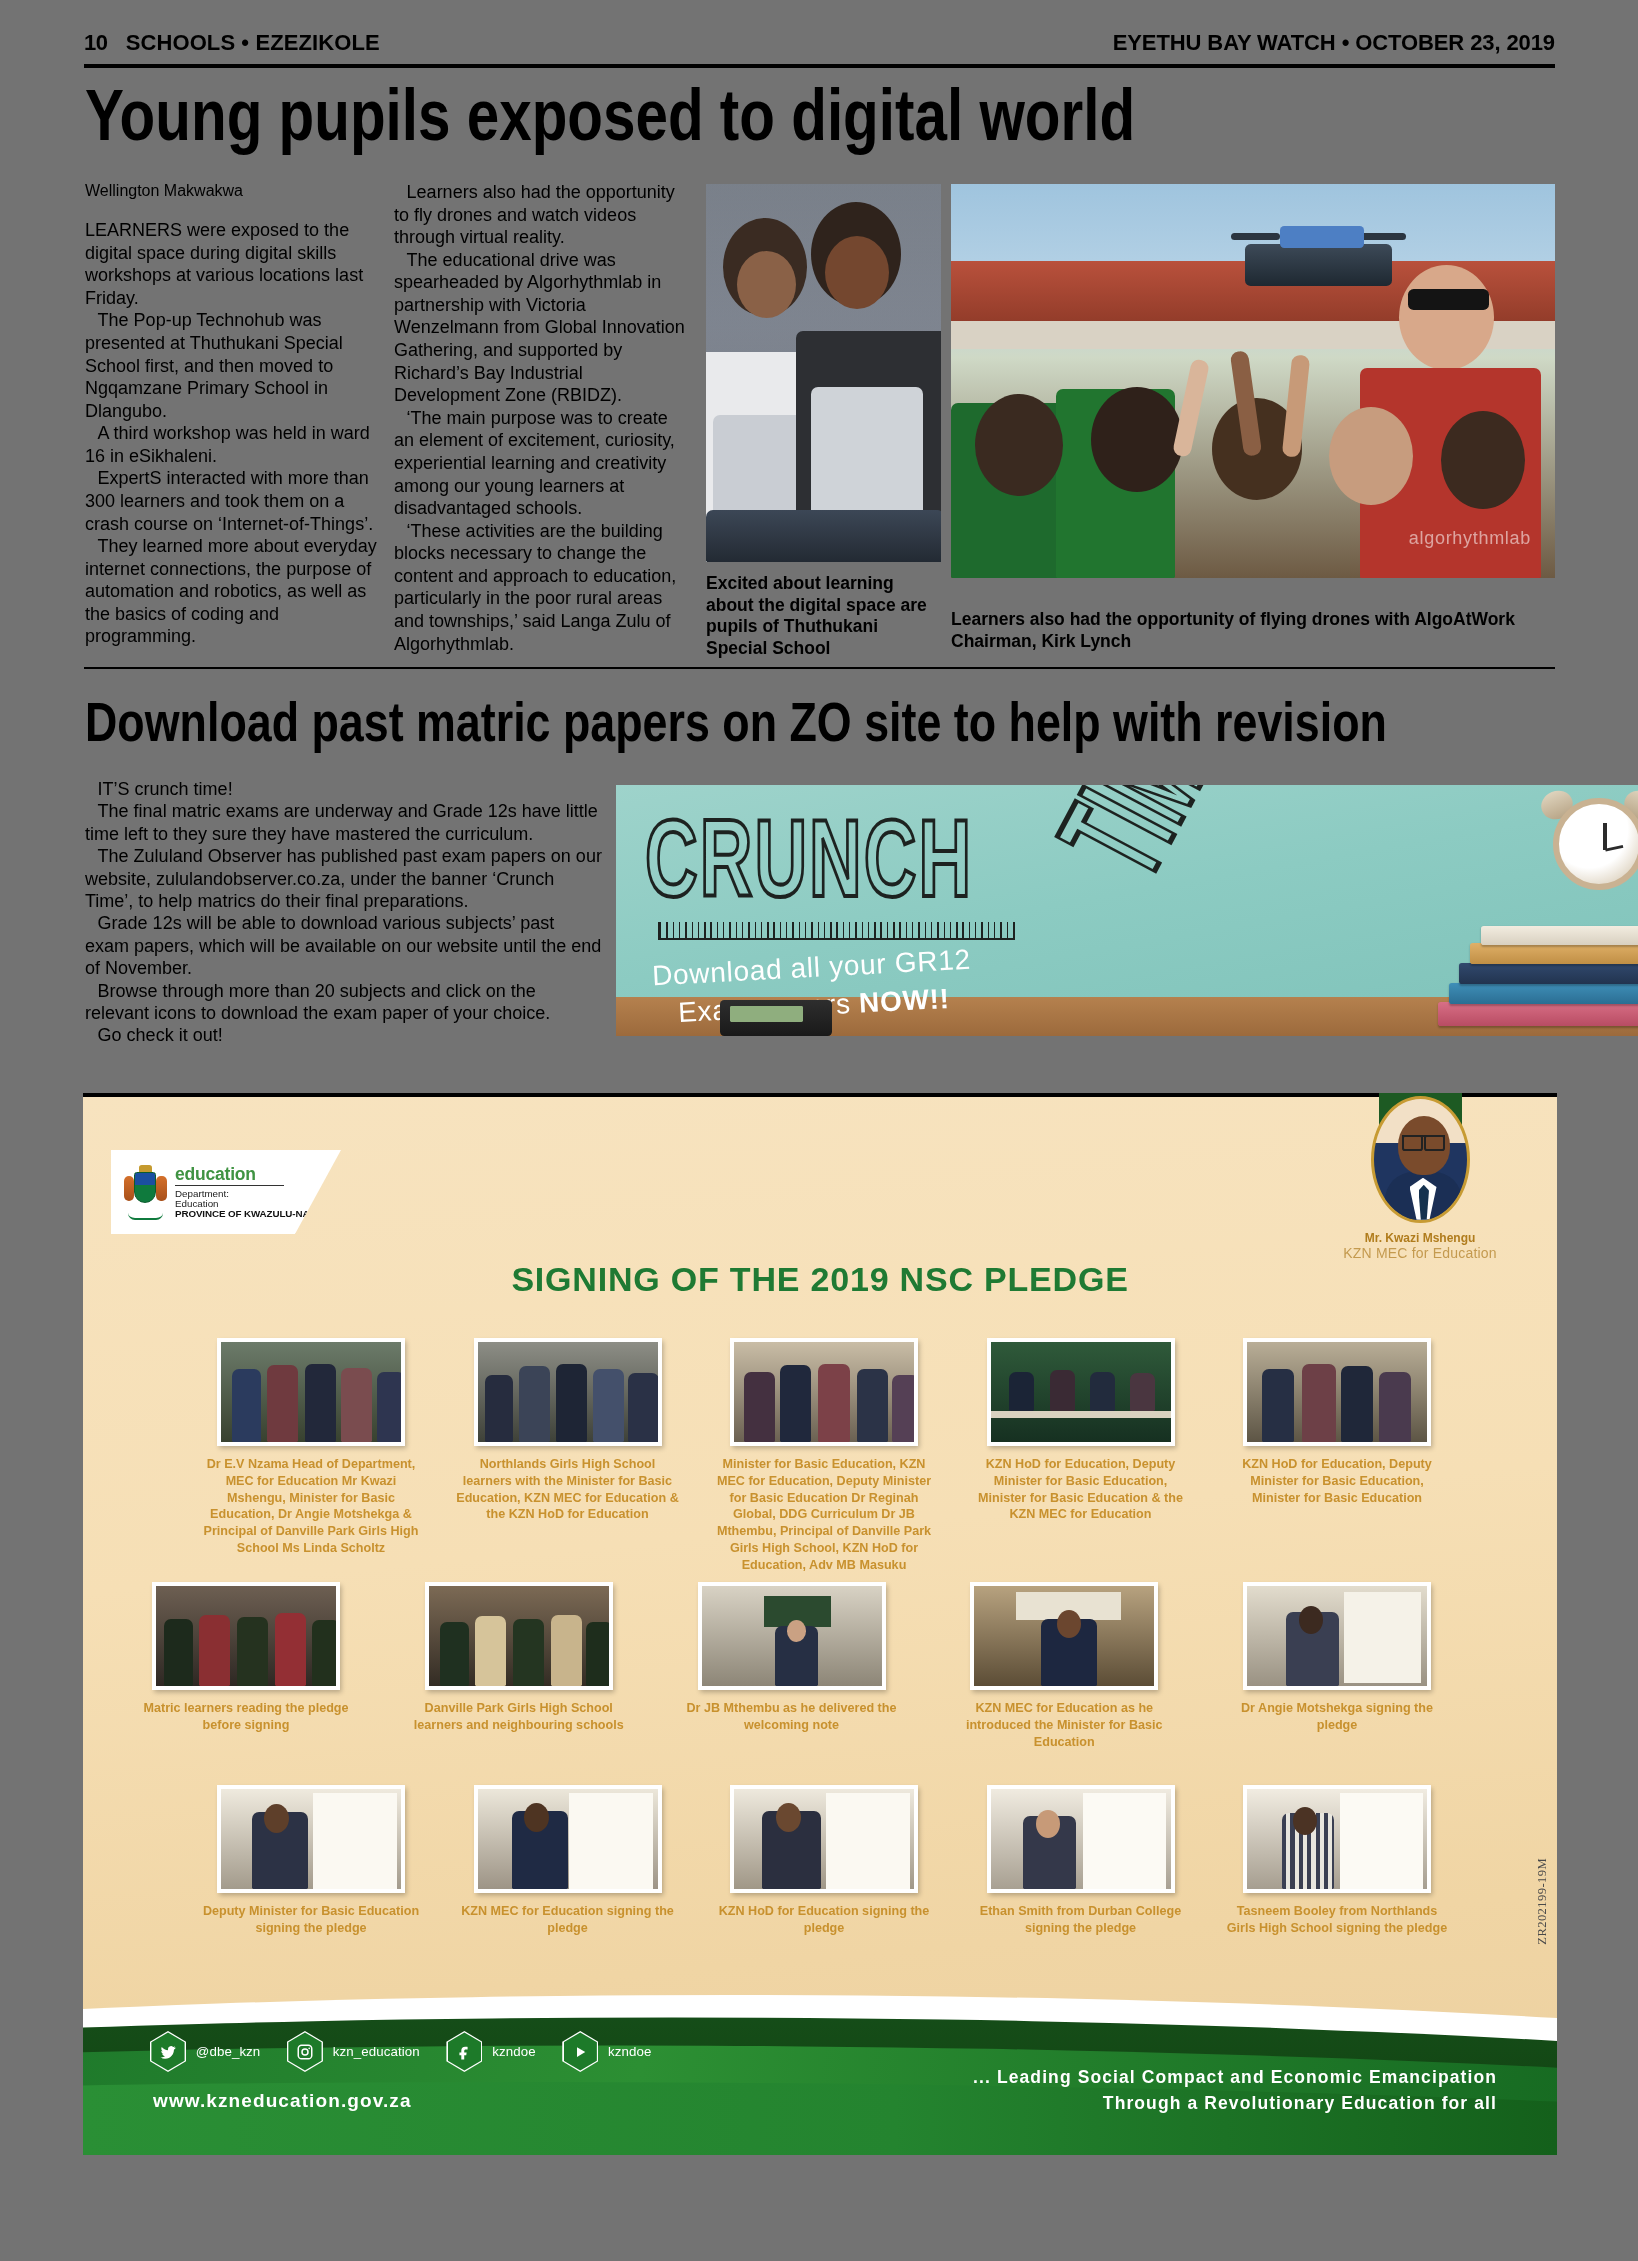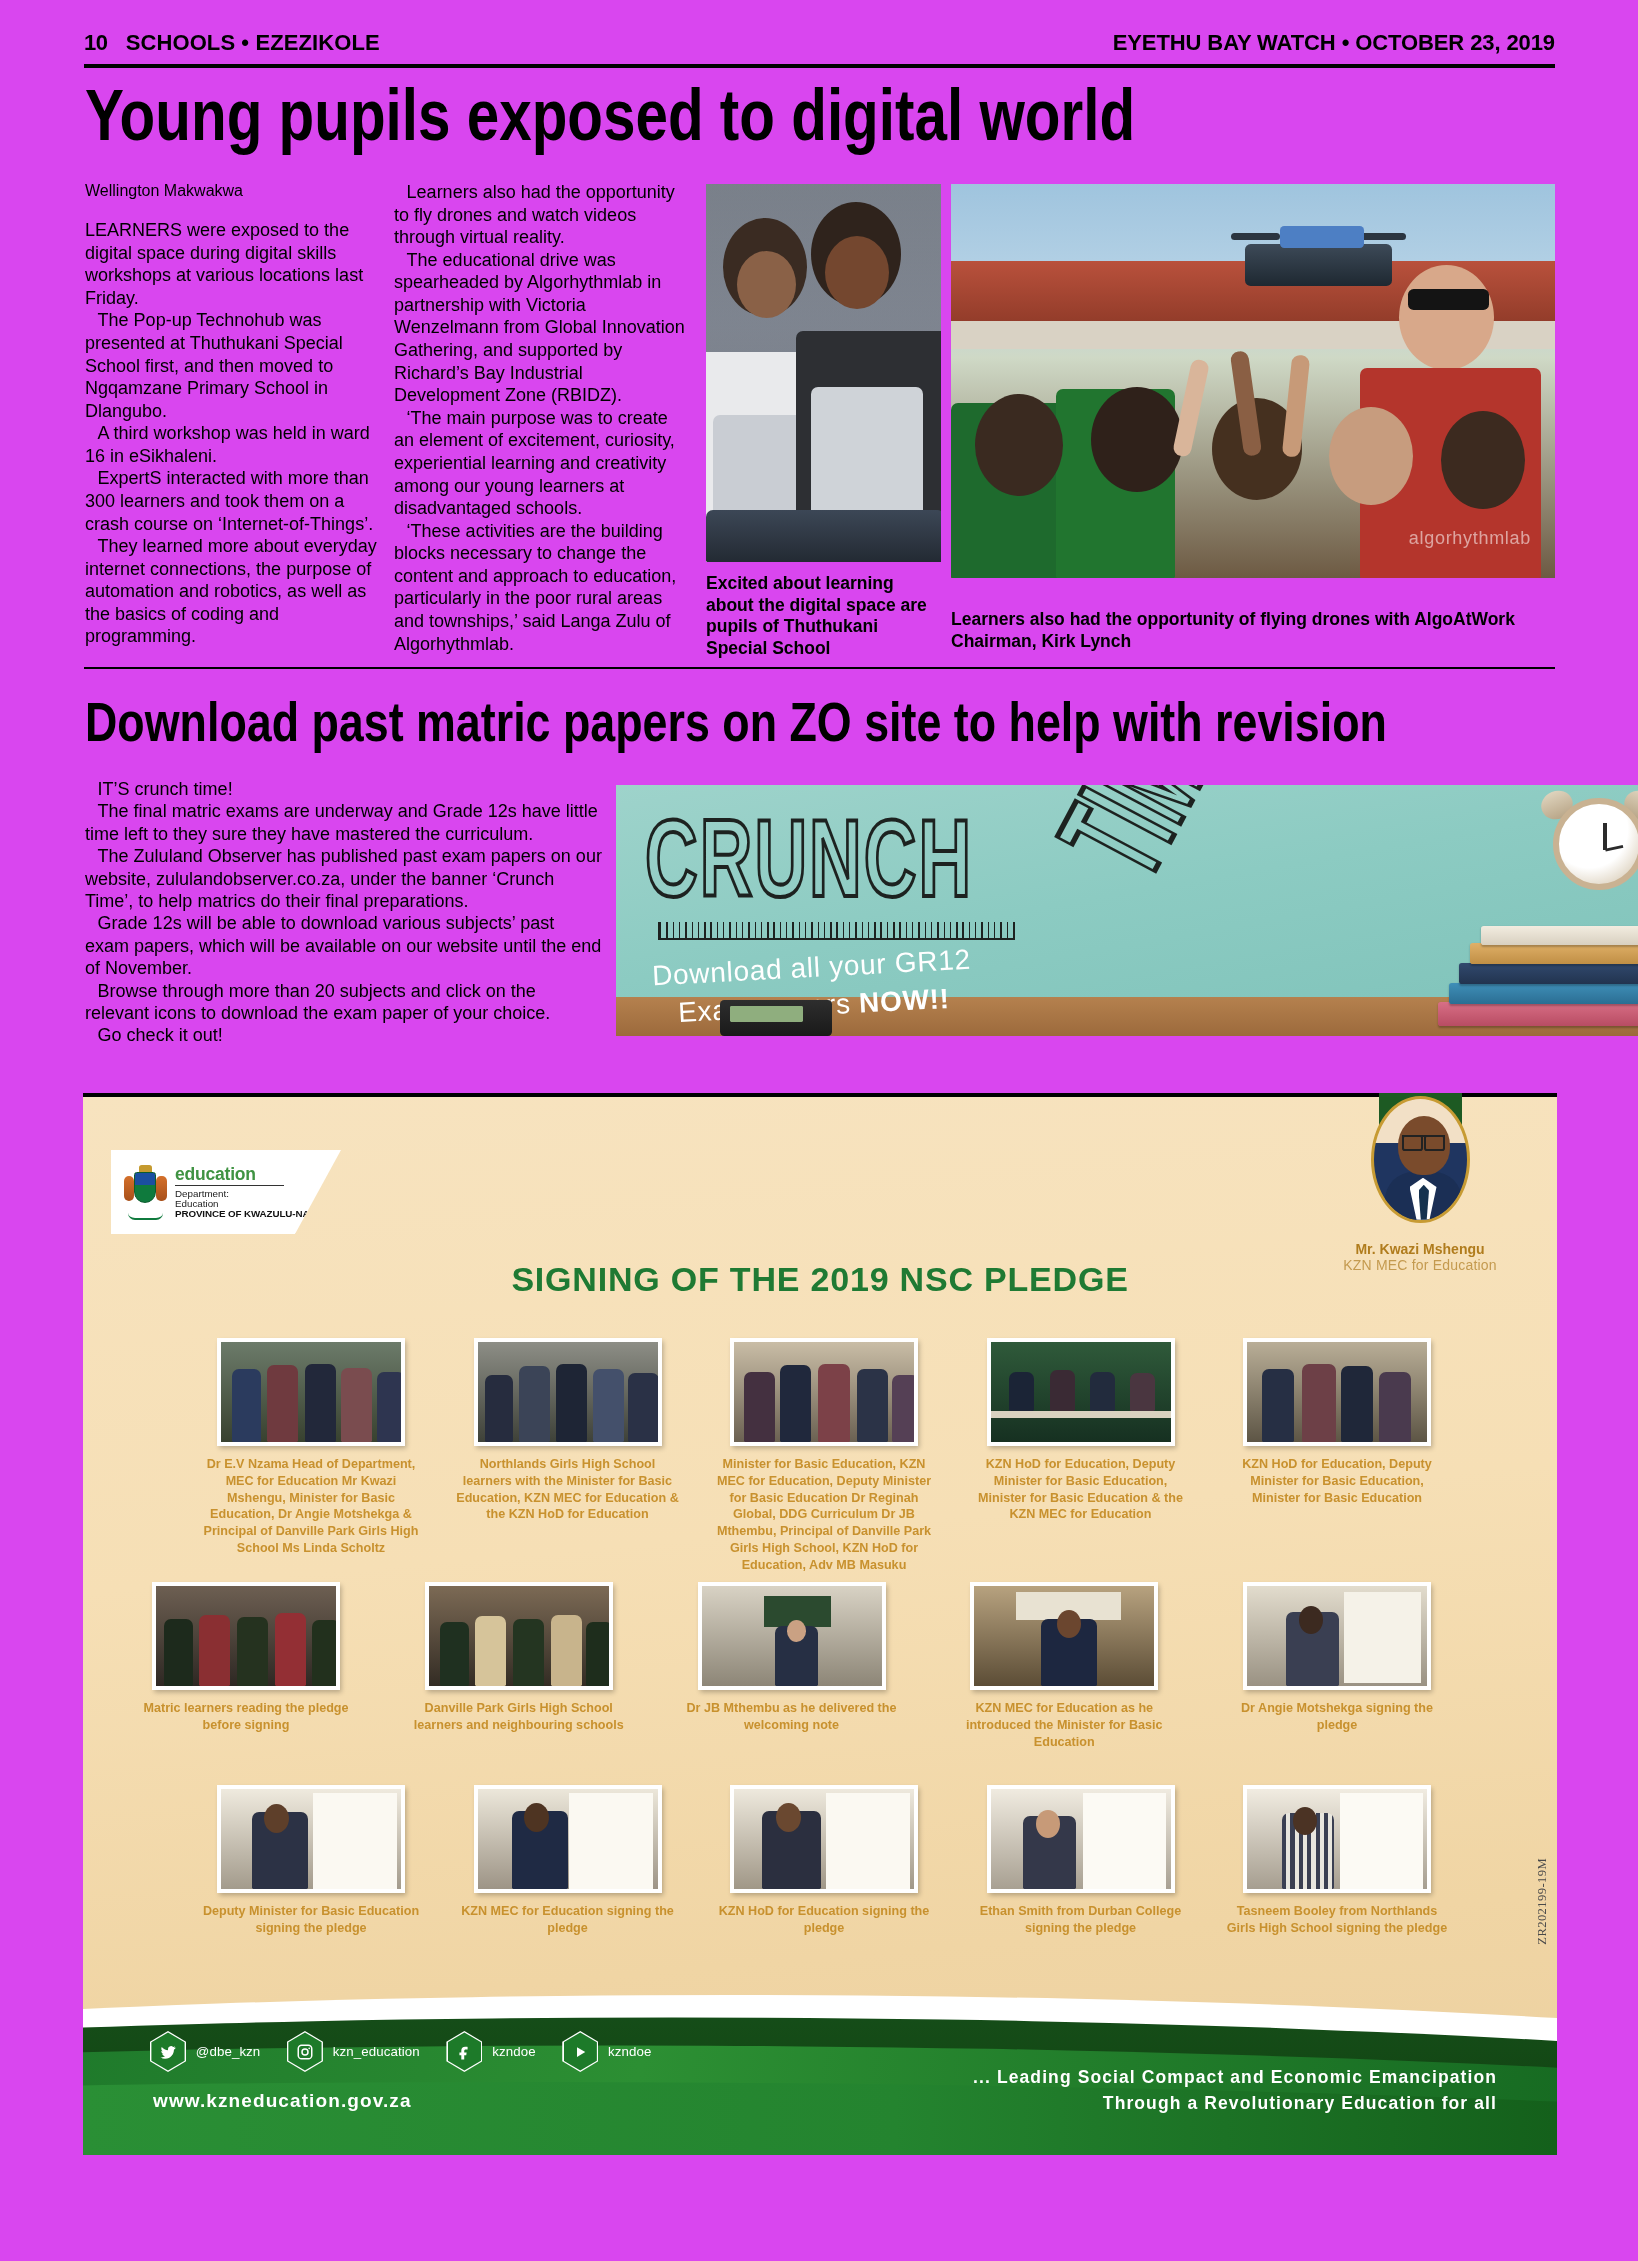--- a/index.html
+++ b/index.html
@@ -2,21 +2,21 @@
 <html style="font-size:11.2px"><head>
 <meta charset="utf-8">
 <style>
   * { box-sizing: border-box; margin: 0; padding: 0; }
   html, body {
     width: 1638px; height: 2261px;
     background: #ffffff;
     font-family: "Liberation Sans", sans-serif;
     -webkit-font-smoothing: antialiased;
   }
-  .page { position: relative; width: 1638px; height: 2261px; overflow: hidden; background: #d946ef; }
+  .page { position: relative; width: 1638px; height: 2261px; overflow: hidden; background: #737373; }
 
   
   .masthead {
     position: absolute; left: 84px; top: 27px; width: 1471px; height: 32px;
     display: flex; align-items: center; justify-content: space-between;
   }
   .mast-left { display: flex; align-items: baseline; gap: 18px; }
   .mast-pageno { font-size: 22px; font-weight: bold; letter-spacing: -0.4px; }
   .mast-section { font-size: 22px; font-weight: bold; letter-spacing: 0.1px; }
   .mast-right { font-size: 22px; font-weight: bold; letter-spacing: -0.1px; }
@@ -180,21 +180,21 @@
   .mec-glass:before, .mec-glass:after {
     content:""; position:absolute; top:-1.4px; width:17px; height:11.2px;
     border:2.1px solid #222; border-radius:2.8px; }
   .mec-glass:before { left: 0; } .mec-glass:after { right: 0; }
   .mec-suit { position: absolute; left: 11.2px; bottom: 0; width: 77px; height: 48px;
     background: #1b2f55; border-radius: 28px 28px 0 0; }
   .mec-shirt { position: absolute; left: 36px; bottom: 0; width: 27px; height: 42px;
     background: #fff; clip-path: polygon(50% 0, 100% 22%, 74% 100%, 26% 100%, 0 22%); }
   .mec-tie { position: absolute; left: 45px; bottom: 0; width: 10.5px; height: 35px;
     background: #15324f; clip-path: polygon(50% 0, 100% 16%, 78% 100%, 22% 100%, 0 16%); }
-  .mec-name { margin-top: 18px; font-size: 14px; font-weight: bold; color: #b07c1d; }
+  .mec-name { margin-top: 8px; font-size: 12px; font-weight: bold; color: #b07c1d; }
   .mec-role { font-size: 14px; color: #c49a4f; letter-spacing: 0.2px; }
 
   
   .gal-row { position: absolute; left: 4px; width: 100%; display: flex; justify-content: space-between;
     padding: 0 105px; }
   #gal-row-1 { top: 245px; } #gal-row-2 { top: 489px; padding-left: 40px; } #gal-row-3 { top: 692px; }
   .gal-item { width: 238px; display: flex; flex-direction: column; align-items: center; }
   .gal-photo {
     width: 188px; height: 108px; background: #bdbdbd; border: 4.9px solid #fff;
     box-shadow: 2.1px 2.8px 4.9px rgba(0,0,0,.25); overflow: hidden; position: relative;

